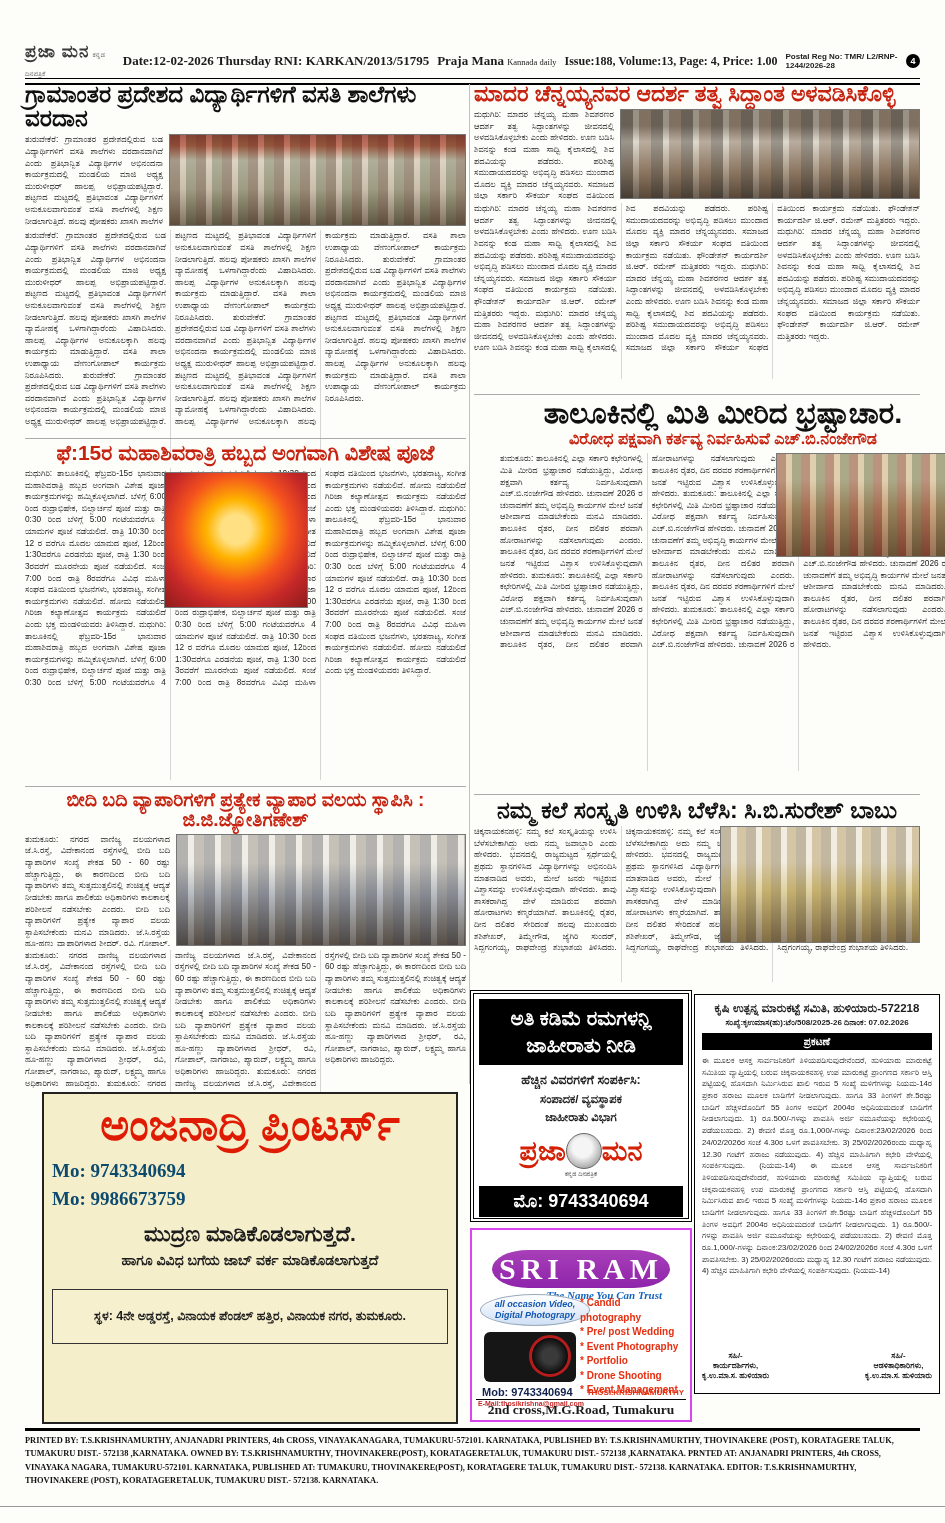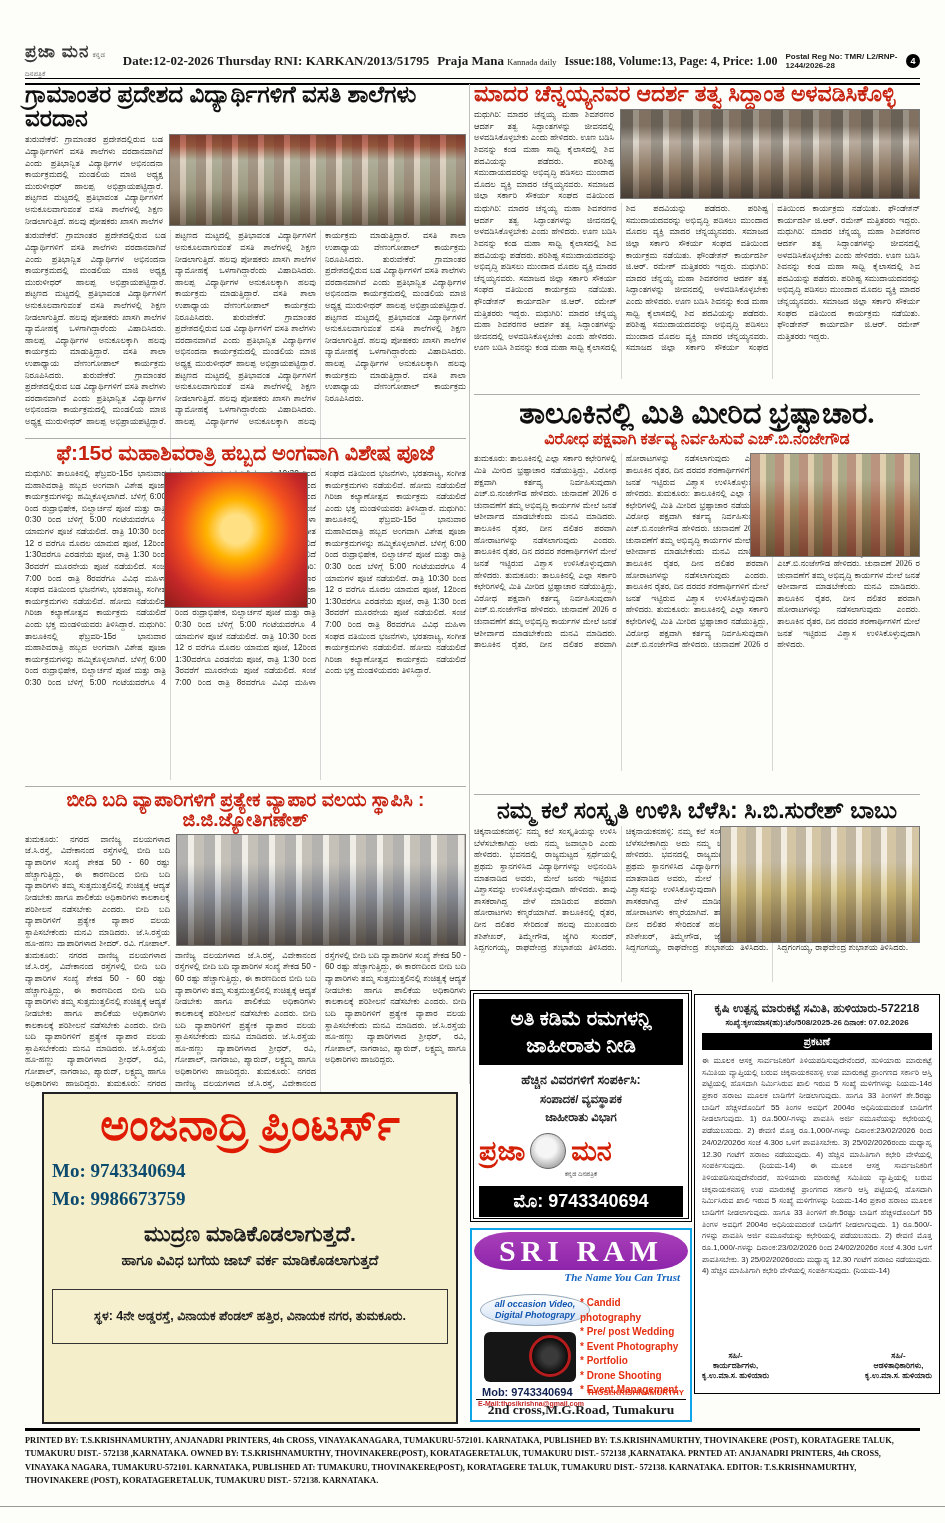--- a/index.html
+++ b/index.html
@@ -36,28 +36,28 @@
   .photo-vendors{background:repeating-linear-gradient(90deg,rgba(50,50,60,.3) 0 11px,rgba(255,255,255,.15) 11px 17px,rgba(80,70,60,.25) 17px 27px),linear-gradient(180deg,#eceae2 0 25%,#a8adb4 55%,#585048 100%);}
   .photo-culture{background:repeating-linear-gradient(90deg,rgba(90,70,30,.3) 0 10px,rgba(255,255,255,.18) 10px 16px,rgba(150,120,40,.3) 16px 25px),linear-gradient(180deg,#efe8da 0 30%,#d9c98f 55%,#7a6a52 100%);}
   .hline{height:0;border-top:1px solid #ababab;}
   .vline{width:0;border-left:1px solid #c0c0c0;}
   
   .ad-rates{left:470px;top:990px;width:222px;height:232px;border:4px double #000;background:#fff;
             box-sizing:border-box;padding:5px;text-align:center;}
   .ar-head{background:#000;color:#fff;font-weight:bold;font-size:20px;line-height:1.35;padding:6px 2px;}
   .ar-c1{font-weight:bold;font-size:12.5px;margin-top:8px;}
   .ar-c2{font-weight:bold;font-size:11.5px;margin-top:5px;}
-  .ar-logo-row{display:flex;align-items:center;gap:5px;margin-top:9px;}
+  .ar-logo-row{display:flex;align-items:center;justify-content:center;margin-top:9px;}
   .ar-logo-txt{color:#d42105;font-weight:bold;font-size:27px;line-height:1;}
   .ar-emblem{width:34px;height:34px;border-radius:50%;border:1px solid #666;
              background:radial-gradient(circle at 45% 40%,#f5f5f5 0 35%,#9e9e9e 80%,#616161 100%);}
   .ar-logo-sub{font-size:6.5px;color:#444;margin-top:1px;}
   .ar-phone{background:#000;color:#fff;font-weight:bold;font-size:18px;padding:5px 2px;margin-top:8px;}
-  .ad-sriram{left:470px;top:1228px;width:222px;height:194px;border:2px solid #0ea5e9;background:#fff;
-             box-sizing:border-box;padding:2px;position:absolute;}
+  .ad-sriram{left:470px;top:1228px;width:222px;height:194px;border:2px solid #d946ef;background:#fff;
+             box-sizing:border-box;padding:20px;position:absolute;}
   .sr-banner{background:linear-gradient(180deg,#a83fb8,#8e24aa);border-radius:46px/24px;color:#fff;
              font-family:"Liberation Serif",serif;font-weight:bold;font-size:30px;text-align:center;
              letter-spacing:5px;padding:2px 0;}
   .sr-tag{color:#1565c0;font-family:"Liberation Serif",serif;font-style:italic;font-weight:bold;
           font-size:11px;text-align:right;padding-right:8px;margin-top:1px;}
   .sr-badge{position:absolute;left:8px;top:64px;width:108px;height:30px;border-radius:50%;
             background:linear-gradient(180deg,#ffffff,#cfe0f5);border:1px solid #9ab;
             color:#1256b0;font-weight:bold;font-style:italic;font-size:9px;line-height:1.2;
             display:flex;align-items:center;justify-content:center;text-align:center;}
   .sr-camera{position:absolute;left:12px;top:102px;width:92px;height:50px;background:#161616;border-radius:6px;}
@@ -131,21 +131,21 @@
     <h1 class="hl red" style="font-size:22px;">ಮಾದರ ಚೆನ್ನಯ್ಯನವರ ಆದರ್ಶ ತತ್ವ ಸಿದ್ಧಾಂತ ಅಳವಡಿಸಿಕೊಳ್ಳಿ</h1>
     <div class="lead-row" style="height:90px;">
       <div class="lead-col body-text" style="width:140px;flex:0 0 auto;">ಮಧುಗಿರಿ: ಮಾದರ ಚೆನ್ನಯ್ಯ ಮಹಾ ಶಿವಶರಣರ ಆದರ್ಶ ತತ್ವ ಸಿದ್ಧಾಂತಗಳನ್ನು ಜೀವನದಲ್ಲಿ ಅಳವಡಿಸಿಕೊಳ್ಳಬೇಕು ಎಂದು ಹೇಳಿದರು. ಊಣ ಬಡಿಸಿ ಶಿವನನ್ನು ಕಂಡ ಮಹಾ ಸಾಧ್ವಿ ಕೈಲಾಸದಲ್ಲಿ ಶಿವ ಪದವಿಯನ್ನು ಪಡೆದರು. ಪರಿಶಿಷ್ಟ ಸಮುದಾಯದವರನ್ನು ಅಭಿವೃದ್ಧಿ ಪಡಿಸಲು ಮುಂದಾದ ಮೊದಲ ವ್ಯಕ್ತಿ ಮಾದರ ಚೆನ್ನಯ್ಯನವರು. ಸಮಾಜದ ಜಿಲ್ಲಾ ಸರ್ಕಾರಿ ಸೌಕರ್ಯ ಸಂಘದ ವತಿಯಿಂದ ಕಾರ್ಯಕ್ರಮ ನಡೆಯಿತು. ಫೌಂಡೇಶನ್ ಕಾರ್ಯದರ್ಶಿ ಜಿ.ಆರ್. ರಮೇಶ್ ಮತ್ತಿತರರು ಇದ್ದರು.</div>
       <div class="photo photo-madara"></div>
     </div>
     <div class="body-text cols3" style="height:176px;">ಮಧುಗಿರಿ: ಮಾದರ ಚೆನ್ನಯ್ಯ ಮಹಾ ಶಿವಶರಣರ ಆದರ್ಶ ತತ್ವ ಸಿದ್ಧಾಂತಗಳನ್ನು ಜೀವನದಲ್ಲಿ ಅಳವಡಿಸಿಕೊಳ್ಳಬೇಕು ಎಂದು ಹೇಳಿದರು. ಊಣ ಬಡಿಸಿ ಶಿವನನ್ನು ಕಂಡ ಮಹಾ ಸಾಧ್ವಿ ಕೈಲಾಸದಲ್ಲಿ ಶಿವ ಪದವಿಯನ್ನು ಪಡೆದರು. ಪರಿಶಿಷ್ಟ ಸಮುದಾಯದವರನ್ನು ಅಭಿವೃದ್ಧಿ ಪಡಿಸಲು ಮುಂದಾದ ಮೊದಲ ವ್ಯಕ್ತಿ ಮಾದರ ಚೆನ್ನಯ್ಯನವರು. ಸಮಾಜದ ಜಿಲ್ಲಾ ಸರ್ಕಾರಿ ಸೌಕರ್ಯ ಸಂಘದ ವತಿಯಿಂದ ಕಾರ್ಯಕ್ರಮ ನಡೆಯಿತು. ಫೌಂಡೇಶನ್ ಕಾರ್ಯದರ್ಶಿ ಜಿ.ಆರ್. ರಮೇಶ್ ಮತ್ತಿತರರು ಇದ್ದರು. ಮಧುಗಿರಿ: ಮಾದರ ಚೆನ್ನಯ್ಯ ಮಹಾ ಶಿವಶರಣರ ಆದರ್ಶ ತತ್ವ ಸಿದ್ಧಾಂತಗಳನ್ನು ಜೀವನದಲ್ಲಿ ಅಳವಡಿಸಿಕೊಳ್ಳಬೇಕು ಎಂದು ಹೇಳಿದರು. ಊಣ ಬಡಿಸಿ ಶಿವನನ್ನು ಕಂಡ ಮಹಾ ಸಾಧ್ವಿ ಕೈಲಾಸದಲ್ಲಿ ಶಿವ ಪದವಿಯನ್ನು ಪಡೆದರು. ಪರಿಶಿಷ್ಟ ಸಮುದಾಯದವರನ್ನು ಅಭಿವೃದ್ಧಿ ಪಡಿಸಲು ಮುಂದಾದ ಮೊದಲ ವ್ಯಕ್ತಿ ಮಾದರ ಚೆನ್ನಯ್ಯನವರು. ಸಮಾಜದ ಜಿಲ್ಲಾ ಸರ್ಕಾರಿ ಸೌಕರ್ಯ ಸಂಘದ ವತಿಯಿಂದ ಕಾರ್ಯಕ್ರಮ ನಡೆಯಿತು. ಫೌಂಡೇಶನ್ ಕಾರ್ಯದರ್ಶಿ ಜಿ.ಆರ್. ರಮೇಶ್ ಮತ್ತಿತರರು ಇದ್ದರು. ಮಧುಗಿರಿ: ಮಾದರ ಚೆನ್ನಯ್ಯ ಮಹಾ ಶಿವಶರಣರ ಆದರ್ಶ ತತ್ವ ಸಿದ್ಧಾಂತಗಳನ್ನು ಜೀವನದಲ್ಲಿ ಅಳವಡಿಸಿಕೊಳ್ಳಬೇಕು ಎಂದು ಹೇಳಿದರು. ಊಣ ಬಡಿಸಿ ಶಿವನನ್ನು ಕಂಡ ಮಹಾ ಸಾಧ್ವಿ ಕೈಲಾಸದಲ್ಲಿ ಶಿವ ಪದವಿಯನ್ನು ಪಡೆದರು. ಪರಿಶಿಷ್ಟ ಸಮುದಾಯದವರನ್ನು ಅಭಿವೃದ್ಧಿ ಪಡಿಸಲು ಮುಂದಾದ ಮೊದಲ ವ್ಯಕ್ತಿ ಮಾದರ ಚೆನ್ನಯ್ಯನವರು. ಸಮಾಜದ ಜಿಲ್ಲಾ ಸರ್ಕಾರಿ ಸೌಕರ್ಯ ಸಂಘದ ವತಿಯಿಂದ ಕಾರ್ಯಕ್ರಮ ನಡೆಯಿತು. ಫೌಂಡೇಶನ್ ಕಾರ್ಯದರ್ಶಿ ಜಿ.ಆರ್. ರಮೇಶ್ ಮತ್ತಿತರರು ಇದ್ದರು. ಮಧುಗಿರಿ: ಮಾದರ ಚೆನ್ನಯ್ಯ ಮಹಾ ಶಿವಶರಣರ ಆದರ್ಶ ತತ್ವ ಸಿದ್ಧಾಂತಗಳನ್ನು ಜೀವನದಲ್ಲಿ ಅಳವಡಿಸಿಕೊಳ್ಳಬೇಕು ಎಂದು ಹೇಳಿದರು. ಊಣ ಬಡಿಸಿ ಶಿವನನ್ನು ಕಂಡ ಮಹಾ ಸಾಧ್ವಿ ಕೈಲಾಸದಲ್ಲಿ ಶಿವ ಪದವಿಯನ್ನು ಪಡೆದರು. ಪರಿಶಿಷ್ಟ ಸಮುದಾಯದವರನ್ನು ಅಭಿವೃದ್ಧಿ ಪಡಿಸಲು ಮುಂದಾದ ಮೊದಲ ವ್ಯಕ್ತಿ ಮಾದರ ಚೆನ್ನಯ್ಯನವರು. ಸಮಾಜದ ಜಿಲ್ಲಾ ಸರ್ಕಾರಿ ಸೌಕರ್ಯ ಸಂಘದ ವತಿಯಿಂದ ಕಾರ್ಯಕ್ರಮ ನಡೆಯಿತು. ಫೌಂಡೇಶನ್ ಕಾರ್ಯದರ್ಶಿ ಜಿ.ಆರ್. ರಮೇಶ್ ಮತ್ತಿತರರು ಇದ್ದರು.</div>
   </div>
 
   <div class="abs hline" style="left:474px;top:394px;width:446px;"></div>
 
-  <div class="abs" style="left:474px;top:398px;width:446px;height:392px;font-family:Liberation Serif, serif;">
+  <div class="abs" style="left:500px;top:398px;width:446px;height:392px;">
     <h1 class="hl black" style="font-size:29px;text-align:center;">ತಾಲೂಕಿನಲ್ಲಿ ಮಿತಿ ಮೀರಿದ ಭ್ರಷ್ಟಾಚಾರ.</h1>
     <div class="subhl" style="font-size:16px;">ವಿರೋಧ ಪಕ್ಷವಾಗಿ ಕರ್ತವ್ಯ ನಿರ್ವಹಿಸುವೆ ಎಚ್.ಬಿ.ನಂಜೇಗೌಡ</div>
     <div style="position:relative;margin-top:5px;height:318px;">
       <div class="photo photo-corruption abs" style="right:0;top:0;width:168px;height:102px;"></div>
       <div class="body-text cols3" style="height:318px;">ತುಮಕೂರು: ತಾಲೂಕಿನಲ್ಲಿ ಎಲ್ಲಾ ಸರ್ಕಾರಿ ಕಛೇರಿಗಳಲ್ಲಿ ಮಿತಿ ಮೀರಿದ ಭ್ರಷ್ಟಾಚಾರ ನಡೆಯುತ್ತಿದ್ದು, ವಿರೋಧ ಪಕ್ಷವಾಗಿ ಕರ್ತವ್ಯ ನಿರ್ವಹಿಸುವುದಾಗಿ ಎಚ್.ಬಿ.ನಂಜೇಗೌಡ ಹೇಳಿದರು. ಚುನಾವಣೆ 2026 ರ ಚುನಾವಣೆಗೆ ತಮ್ಮ ಅಭಿವೃದ್ಧಿ ಕಾರ್ಯಗಳ ಮೇಲೆ ಜನತೆ ಆಶೀರ್ವಾದ ಮಾಡಬೇಕೆಂದು ಮನವಿ ಮಾಡಿದರು. ತಾಲೂಕಿನ ರೈತರ, ದೀನ ದಲಿತರ ಪರವಾಗಿ ಹೋರಾಟಗಳನ್ನು ನಡೆಸಲಾಗುವುದು ಎಂದರು. ತಾಲೂಕಿನ ರೈತರ, ದಿನ ದರವರ ಶರಣಾರ್ಥಿಗಳಿಗೆ ಮೇಲೆ ಜನತೆ ಇಟ್ಟಿರುವ ವಿಶ್ವಾಸ ಉಳಿಸಿಕೊಳ್ಳುವುದಾಗಿ ಹೇಳಿದರು. ತುಮಕೂರು: ತಾಲೂಕಿನಲ್ಲಿ ಎಲ್ಲಾ ಸರ್ಕಾರಿ ಕಛೇರಿಗಳಲ್ಲಿ ಮಿತಿ ಮೀರಿದ ಭ್ರಷ್ಟಾಚಾರ ನಡೆಯುತ್ತಿದ್ದು, ವಿರೋಧ ಪಕ್ಷವಾಗಿ ಕರ್ತವ್ಯ ನಿರ್ವಹಿಸುವುದಾಗಿ ಎಚ್.ಬಿ.ನಂಜೇಗೌಡ ಹೇಳಿದರು. ಚುನಾವಣೆ 2026 ರ ಚುನಾವಣೆಗೆ ತಮ್ಮ ಅಭಿವೃದ್ಧಿ ಕಾರ್ಯಗಳ ಮೇಲೆ ಜನತೆ ಆಶೀರ್ವಾದ ಮಾಡಬೇಕೆಂದು ಮನವಿ ಮಾಡಿದರು. ತಾಲೂಕಿನ ರೈತರ, ದೀನ ದಲಿತರ ಪರವಾಗಿ ಹೋರಾಟಗಳನ್ನು ನಡೆಸಲಾಗುವುದು ಎಂದರು. ತಾಲೂಕಿನ ರೈತರ, ದಿನ ದರವರ ಶರಣಾರ್ಥಿಗಳಿಗೆ ಮೇಲೆ ಜನತೆ ಇಟ್ಟಿರುವ ವಿಶ್ವಾಸ ಉಳಿಸಿಕೊಳ್ಳುವುದಾಗಿ ಹೇಳಿದರು. ತುಮಕೂರು: ತಾಲೂಕಿನಲ್ಲಿ ಎಲ್ಲಾ ಸರ್ಕಾರಿ ಕಛೇರಿಗಳಲ್ಲಿ ಮಿತಿ ಮೀರಿದ ಭ್ರಷ್ಟಾಚಾರ ನಡೆಯುತ್ತಿದ್ದು, ವಿರೋಧ ಪಕ್ಷವಾಗಿ ಕರ್ತವ್ಯ ನಿರ್ವಹಿಸುವುದಾಗಿ ಎಚ್.ಬಿ.ನಂಜೇಗೌಡ ಹೇಳಿದರು. ಚುನಾವಣೆ 2026 ರ ಚುನಾವಣೆಗೆ ತಮ್ಮ ಅಭಿವೃದ್ಧಿ ಕಾರ್ಯಗಳ ಮೇಲೆ ಜನತೆ ಆಶೀರ್ವಾದ ಮಾಡಬೇಕೆಂದು ಮನವಿ ಮಾಡಿದರು. ತಾಲೂಕಿನ ರೈತರ, ದೀನ ದಲಿತರ ಪರವಾಗಿ ಹೋರಾಟಗಳನ್ನು ನಡೆಸಲಾಗುವುದು ಎಂದರು. ತಾಲೂಕಿನ ರೈತರ, ದಿನ ದರವರ ಶರಣಾರ್ಥಿಗಳಿಗೆ ಮೇಲೆ ಜನತೆ ಇಟ್ಟಿರುವ ವಿಶ್ವಾಸ ಉಳಿಸಿಕೊಳ್ಳುವುದಾಗಿ ಹೇಳಿದರು. ತುಮಕೂರು: ತಾಲೂಕಿನಲ್ಲಿ ಎಲ್ಲಾ ಸರ್ಕಾರಿ ಕಛೇರಿಗಳಲ್ಲಿ ಮಿತಿ ಮೀರಿದ ಭ್ರಷ್ಟಾಚಾರ ನಡೆಯುತ್ತಿದ್ದು, ವಿರೋಧ ಪಕ್ಷವಾಗಿ ಕರ್ತವ್ಯ ನಿರ್ವಹಿಸುವುದಾಗಿ ಎಚ್.ಬಿ.ನಂಜೇಗೌಡ ಹೇಳಿದರು. ಚುನಾವಣೆ 2026 ರ ಚುನಾವಣೆಗೆ ತಮ್ಮ ಅಭಿವೃದ್ಧಿ ಕಾರ್ಯಗಳ ಮೇಲೆ ಜನತೆ ಆಶೀರ್ವಾದ ಮಾಡಬೇಕೆಂದು ಮನವಿ ಮಾಡಿದರು. ತಾಲೂಕಿನ ರೈತರ, ದೀನ ದಲಿತರ ಪರವಾಗಿ ಹೋರಾಟಗಳನ್ನು ನಡೆಸಲಾಗುವುದು ಎಂದರು. ತಾಲೂಕಿನ ರೈತರ, ದಿನ ದರವರ ಶರಣಾರ್ಥಿಗಳಿಗೆ ಮೇಲೆ ಜನತೆ ಇಟ್ಟಿರುವ ವಿಶ್ವಾಸ ಉಳಿಸಿಕೊಳ್ಳುವುದಾಗಿ ಹೇಳಿದರು. ತುಮಕೂರು: ತಾಲೂಕಿನಲ್ಲಿ ಎಲ್ಲಾ ಸರ್ಕಾರಿ ಕಛೇರಿಗಳಲ್ಲಿ ಮಿತಿ ಮೀರಿದ ಭ್ರಷ್ಟಾಚಾರ ನಡೆಯುತ್ತಿದ್ದು, ವಿರೋಧ ಪಕ್ಷವಾಗಿ ಕರ್ತವ್ಯ ನಿರ್ವಹಿಸುವುದಾಗಿ ಎಚ್.ಬಿ.ನಂಜೇಗೌಡ ಹೇಳಿದರು. ಚುನಾವಣೆ 2026 ರ ಚುನಾವಣೆಗೆ ತಮ್ಮ ಅಭಿವೃದ್ಧಿ ಕಾರ್ಯಗಳ ಮೇಲೆ ಜನತೆ ಆಶೀರ್ವಾದ ಮಾಡಬೇಕೆಂದು ಮನವಿ ಮಾಡಿದರು. ತಾಲೂಕಿನ ರೈತರ, ದೀನ ದಲಿತರ ಪರವಾಗಿ ಹೋರಾಟಗಳನ್ನು ನಡೆಸಲಾಗುವುದು ಎಂದರು. ತಾಲೂಕಿನ ರೈತರ, ದಿನ ದರವರ ಶರಣಾರ್ಥಿಗಳಿಗೆ ಮೇಲೆ ಜನತೆ ಇಟ್ಟಿರುವ ವಿಶ್ವಾಸ ಉಳಿಸಿಕೊಳ್ಳುವುದಾಗಿ ಹೇಳಿದರು.</div>
     </div>
   </div>
 
   <div class="abs hline" style="left:25px;top:438px;width:441px;"></div>
 

